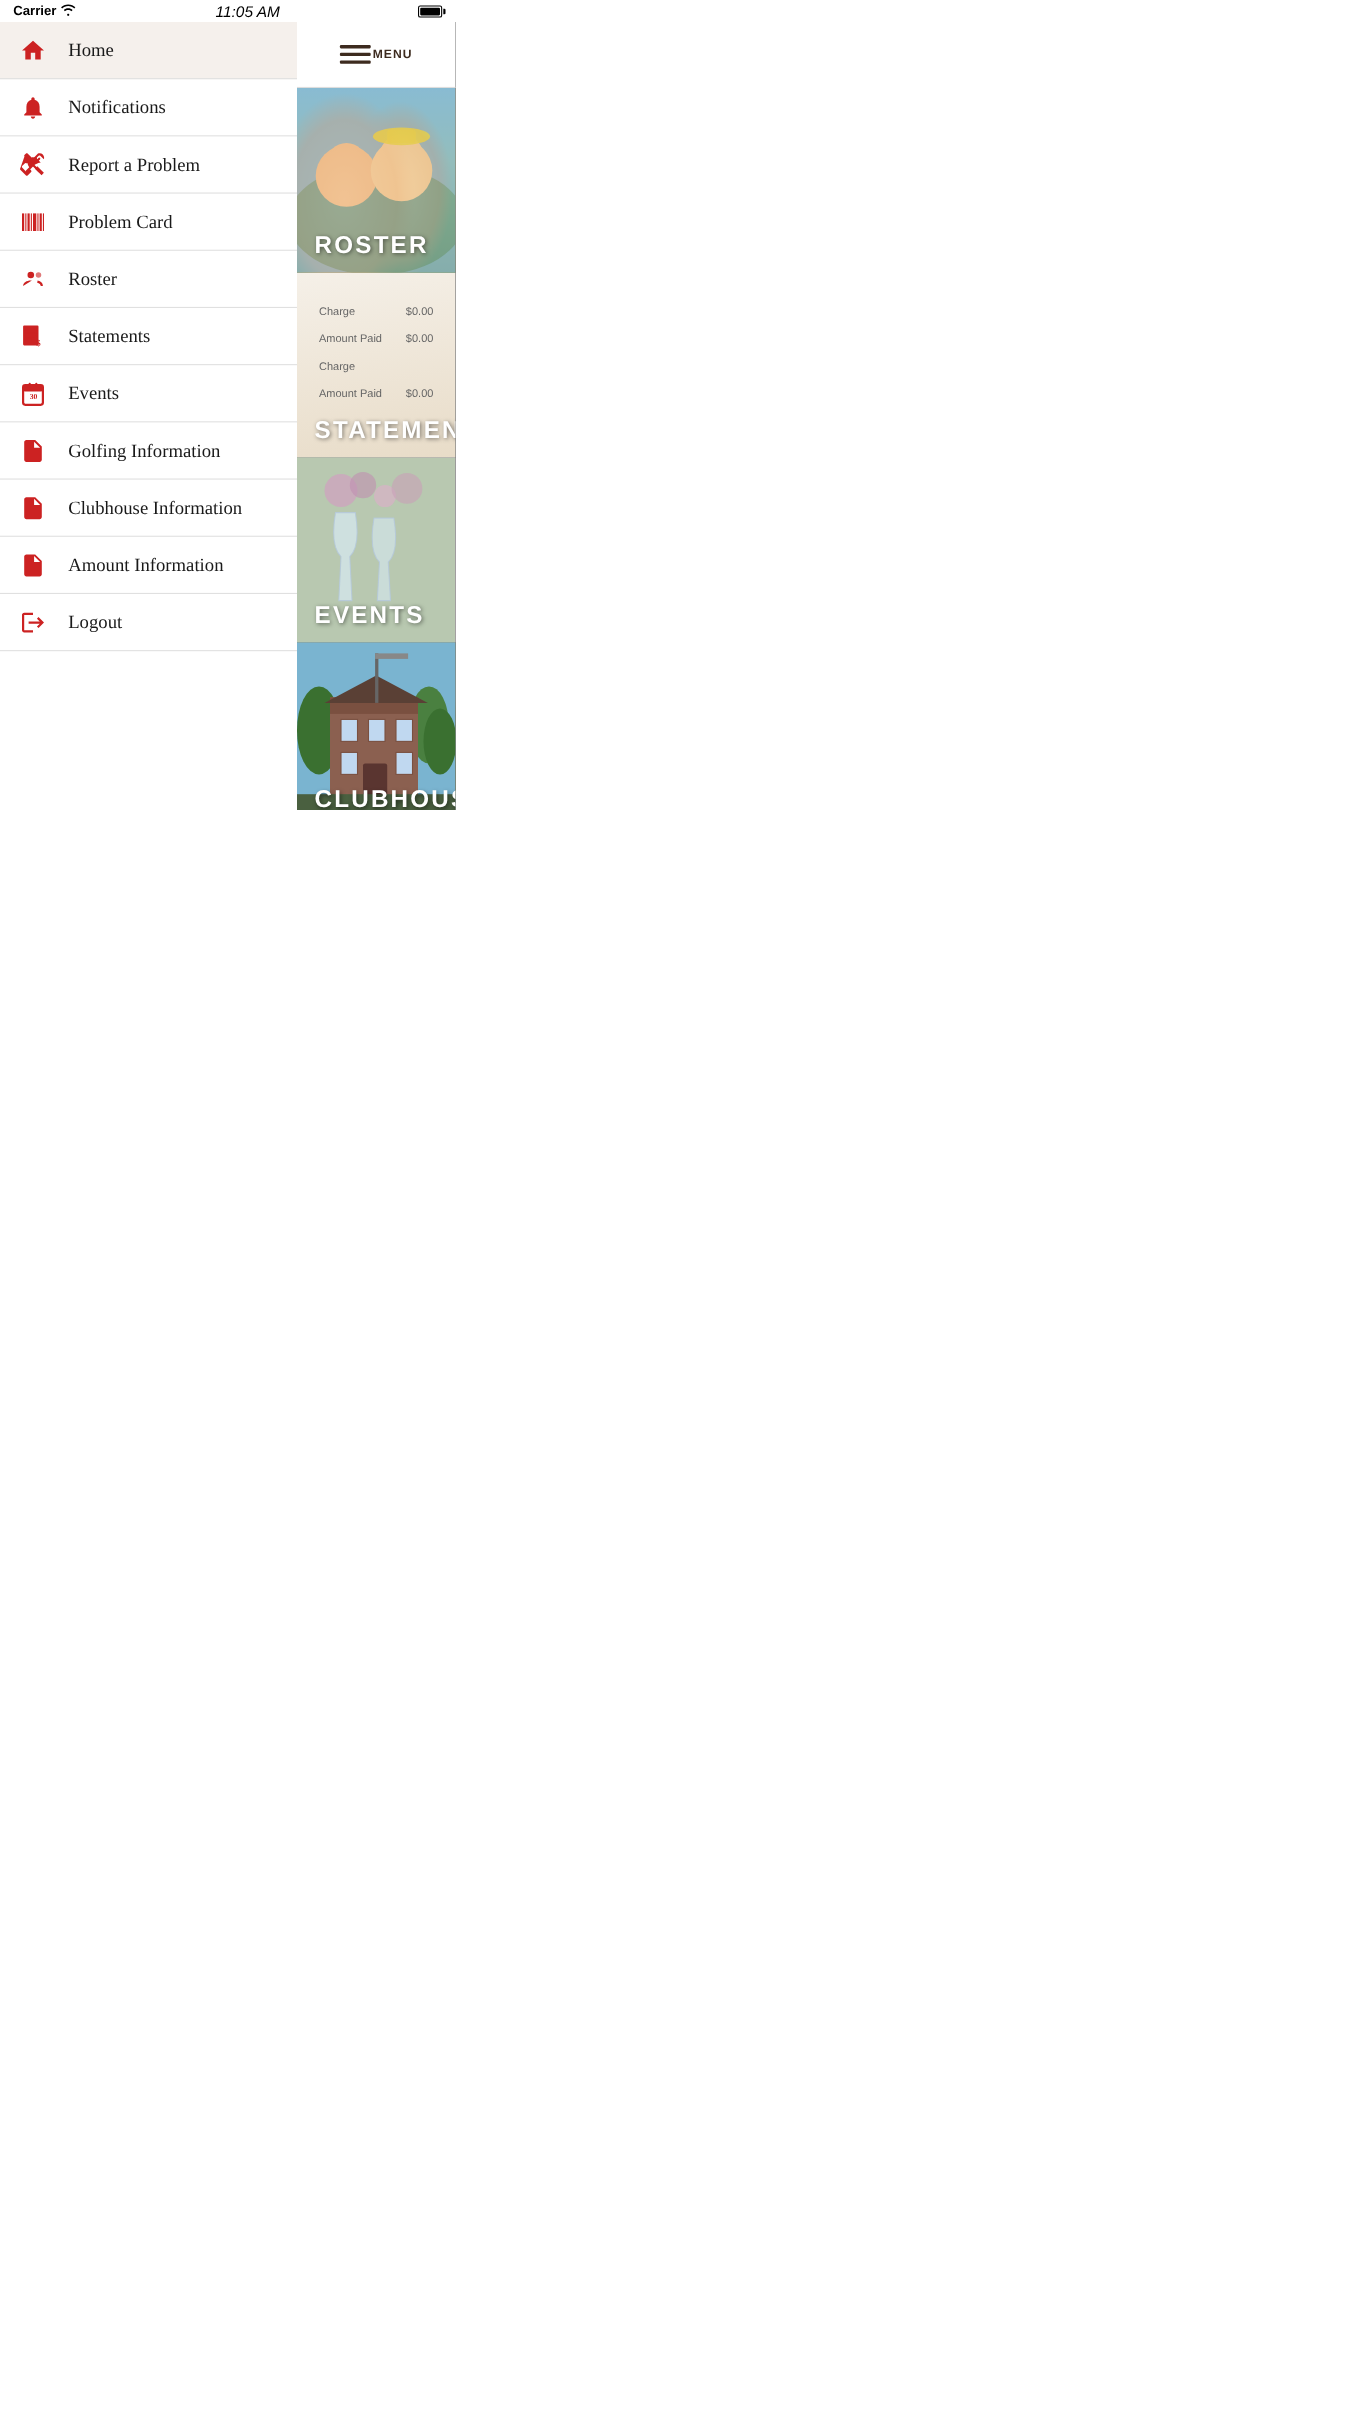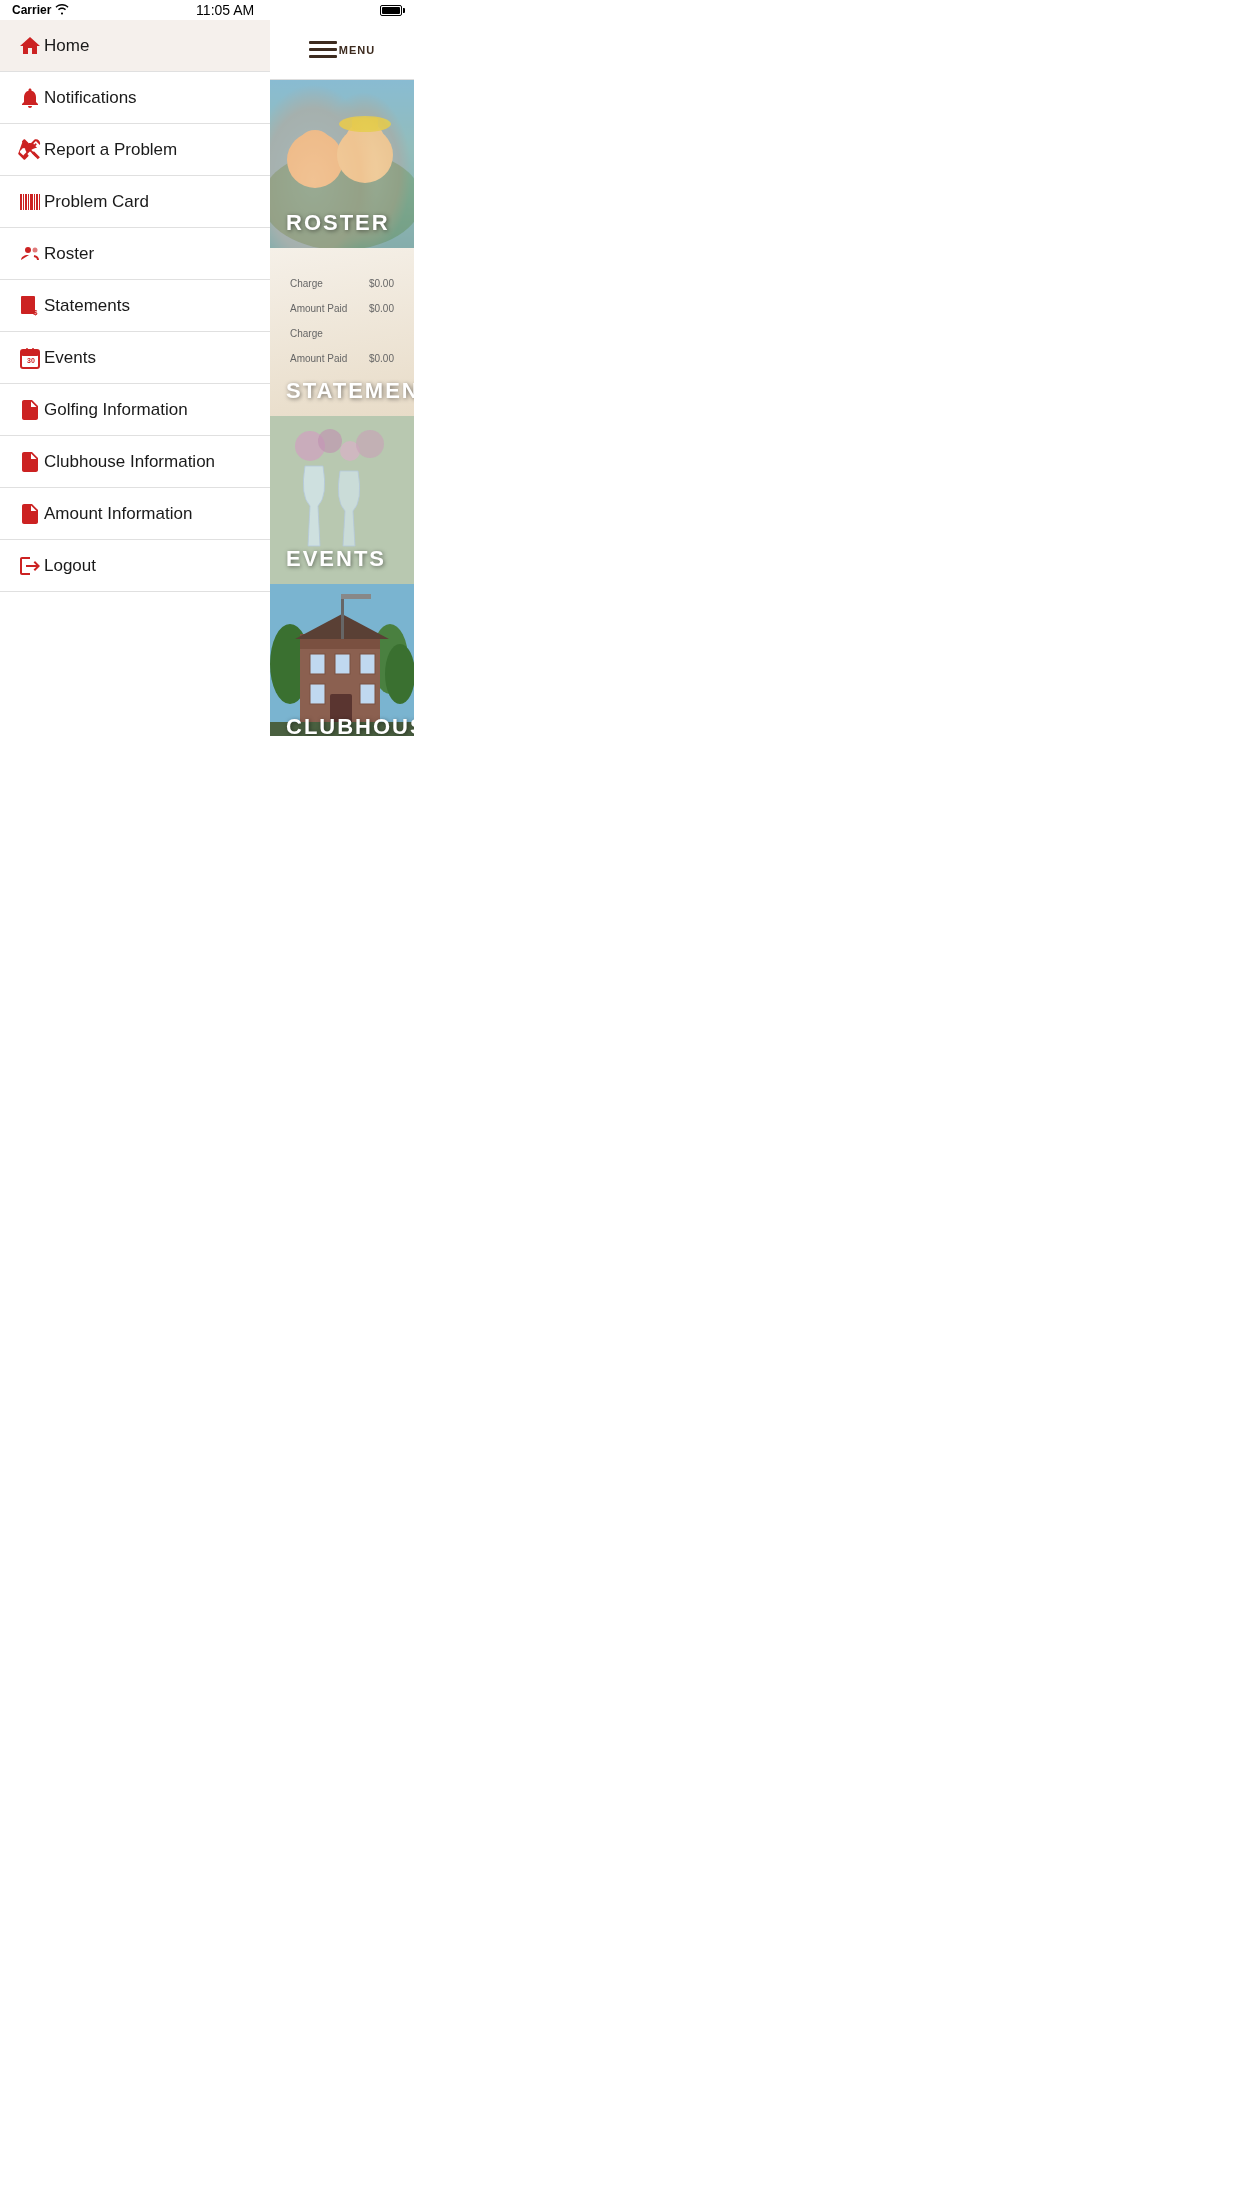--- a/index.html
+++ b/index.html
@@ -70,20 +70,22 @@
       flex-shrink: 0;
     }
 
     .menu-item {
       display: flex;
       align-items: center;
       height: 52px;
       padding: 0 16px;
       border-bottom: 1px solid #e0e0e0;
       cursor: pointer;
+      gap: 18px;
+      font-family: Liberation Serif, serif;
     }
 
     .menu-item.active {
       background: #f5f0ec;
     }
 
     .menu-item .icon {
       width: 28px;
       display: flex;
       align-items: center;
@@ -242,21 +244,21 @@
   <div class="status-left">
     <span>Carrier</span>
     <span class="wifi-icon">
       <svg width="16" height="12" viewBox="0 0 16 12">
         <path d="M8 9.5c.6 0 1 .4 1 1s-.4 1-1 1-1-.4-1-1 .4-1 1-1z" fill="#000"></path>
         <path d="M5 7.2C5.8 6.4 6.9 6 8 6s2.2.4 3 1.2l1-1C11 5.1 9.6 4.5 8 4.5S5 5.1 4 6.2l1 1z" fill="#000"></path>
         <path d="M2.5 4.7C3.8 3.4 5.8 2.5 8 2.5s4.2.9 5.5 2.2l1-1C13 2.2 10.7 1 8 1S3 2.2 1.5 3.7l1 1z" fill="#000"></path>
       </svg>
     </span>
   </div>
-  <span style="font-size:14px;font-weight:500;">11:05 AM</span>
+  <span style="font-size:14px;font-weight:500;font-style:italic;">11:05 AM</span>
   <div class="battery-icon">
     <div class="battery-fill"></div>
   </div>
 </div>
 
 <div class="app-container">
 
   <div class="sidebar">
 
     <div class="menu-item active">

